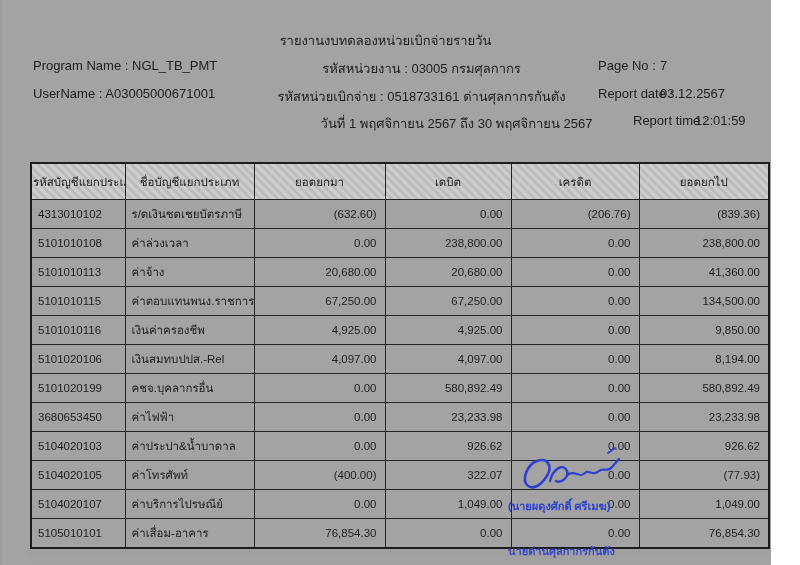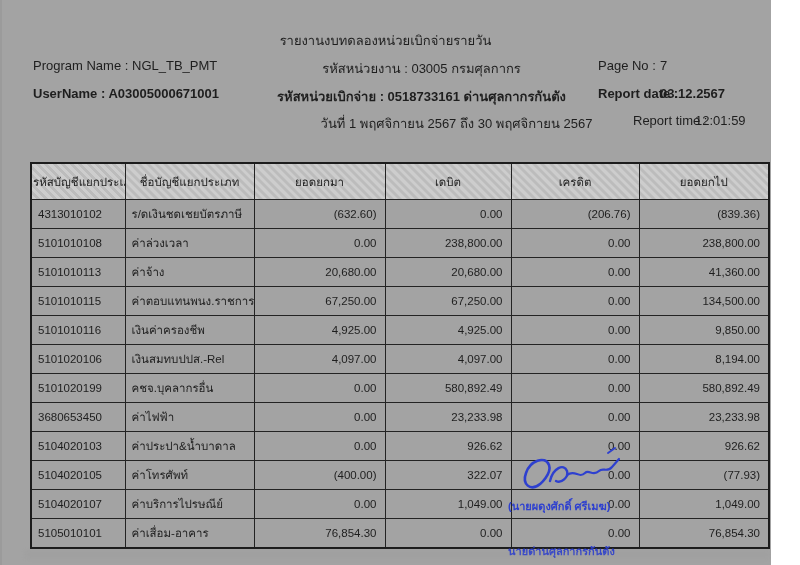--- a/index.html
+++ b/index.html
@@ -10,21 +10,21 @@
     font-family:"Liberation Sans","DejaVu Sans",sans-serif;
     color:#1e1e1e;
     overflow:hidden;
   }
   .edge-shadow{position:absolute;left:0;top:0;width:2px;height:100%;background:rgba(130,130,130,.25);}
   .scan-smudge{position:absolute;left:25px;top:551px;width:745px;height:7px;background:rgba(140,140,140,.16);filter:blur(2px);border-radius:4px;}
 
   .doc-title{position:absolute;top:30px;left:0;width:100%;text-align:center;font-size:13px;}
 
   .hline{position:absolute;font-size:13px;white-space:nowrap;}
-  .l1{top:58px;} .l2{top:86px;font-weight:bold;} .l3{top:113px;padding-left:35px;}
+  .l1{top:58px;} .l2{top:86px;} .l3{top:113px;padding-left:35px;}
   .left-col{left:33px;}
   .center-col{left:0;width:100%;text-align:center;margin-left:36px;}
   .right-label{left:598px;}
   .right-value{left:660px;}
 
   .tbl-wrap{position:absolute;left:30px;top:162px;}
   table{border-collapse:collapse;table-layout:fixed;width:738px;background:transparent;}
   th,td{border:1.5px solid #232323;font-weight:normal;font-size:11.5px;overflow:hidden;white-space:nowrap;}
   table{border:2px solid #1c1c1c;}
   th{

